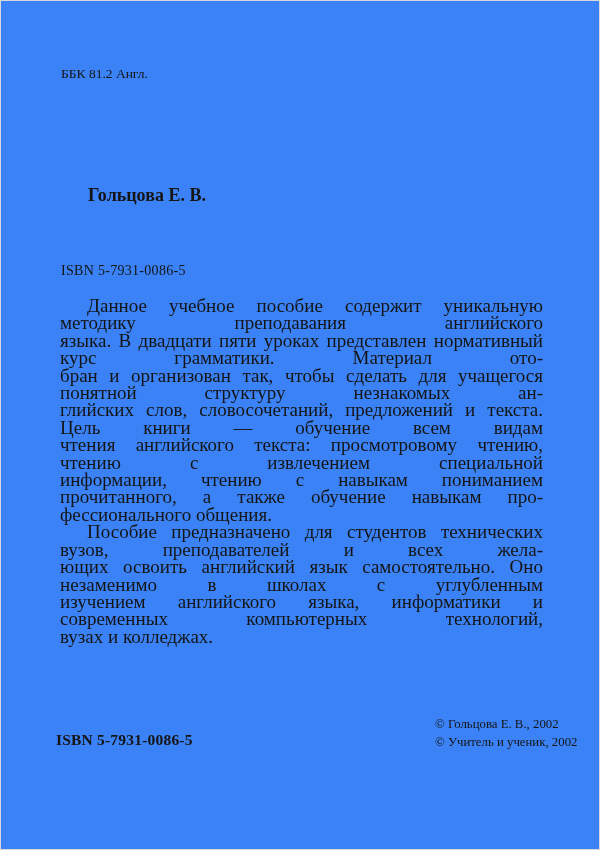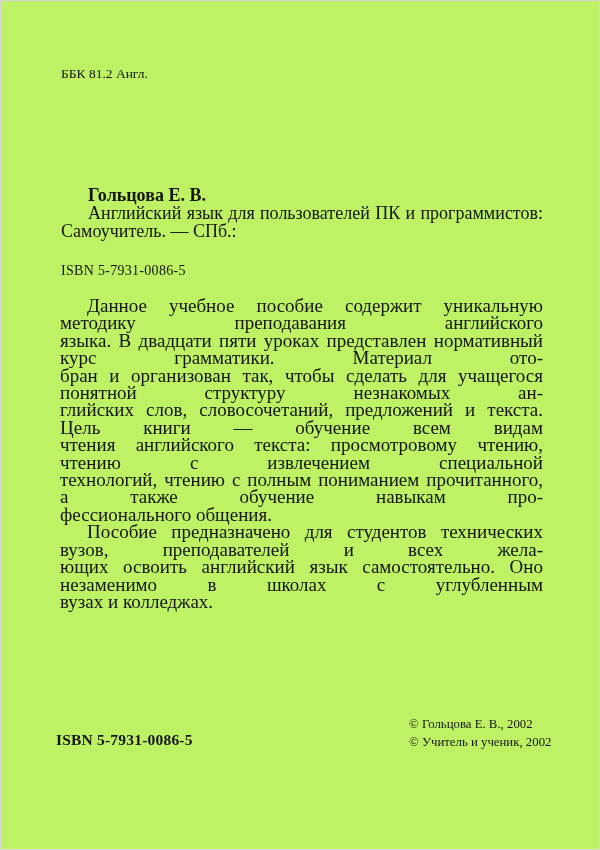--- a/index.html
+++ b/index.html
@@ -1,20 +1,20 @@
 <!DOCTYPE html>
 <html><head>
 <meta charset="utf-8">
 <style>
   html, body { margin: 0; padding: 0; background: #ffffff; }
   .page {
     position: relative;
     width: 600px;
     height: 850px;
-    background: #bef264;
+    background: #3b82f6;
     box-sizing: border-box;
     border: 1px solid #d9d9d9;
     font-family: "Liberation Serif", "DejaVu Serif", serif;
     color: #151515;
     overflow: hidden;
   }
   .bbk {
     position: absolute; left: 60px; top: 65px;
     font-size: 13.5px;
   }
@@ -35,53 +35,53 @@
     font-size: 19px; line-height: 17.4px;
   }
   .para .line { text-align: justify; text-align-last: justify; }
   .para .line:first-child { text-indent: 27px; }
   .para .line:last-child { text-align-last: left; }
   .isbn-bottom {
     position: absolute; left: 55px; top: 730px;
     font-size: 15.5px; font-weight: bold; letter-spacing: 0.2px;
   }
   .copyright {
-    position: absolute; left: 408px; top: 715px;
+    position: absolute; left: 434px; top: 715px;
     font-size: 12.8px; line-height: 17.6px;
   }
 </style>
 </head>
 <body>
 
 <div class="page">
 
   <div class="bbk">ББК 81.2 Англ.</div>
 
   <div class="citation">
     <div class="author">Гольцова Е. В.</div>
     <div class="cit-lines">
-        <div class="line">Английский язык для пользователей ПК и программистов: Самоучитель. — СПб.:</div>
       </div>
   </div>
 
   <div class="isbn-top">ISBN 5-7931-0086-5</div>
 
   <div class="annotation">
     <div class="para">
         <div class="line">Данное учебное пособие содержит уникальную методику преподавания английского</div>
         <div class="line">языка. В двадцати пяти уроках представлен нормативный курс грамматики. Материал ото-</div>
         <div class="line">бран и организован так, чтобы сделать для учащегося понятной структуру незнакомых ан-</div>
         <div class="line">глийских слов, словосочетаний, предложений и текста. Цель книги — обучение всем видам</div>
         <div class="line">чтения английского текста: просмотровому чтению, чтению с извлечением специальной</div>
-        <div class="line">технологий, чтению с полным пониманием прочитанного, а также обучение навыкам про-</div>
+        <div class="line">информации, чтению с навыкам пониманием прочитанного, а также обучение навыкам про-</div>
         <div class="line">фессионального общения.</div>
       </div>
     <div class="para">
         <div class="line">Пособие предназначено для студентов технических вузов, преподавателей и всех жела-</div>
         <div class="line">ющих освоить английский язык самостоятельно. Оно незаменимо в школах с углубленным</div>
+        <div class="line">изучением английского языка, информатики и современных компьютерных технологий,</div>
         <div class="line">вузах и колледжах.</div>
       </div>
   </div>
 
   <div class="isbn-bottom">ISBN 5-7931-0086-5</div>
 
   <div class="copyright">
     <div>© Гольцова Е. В., 2002</div>
     <div>© Учитель и ученик, 2002</div>
   </div>

